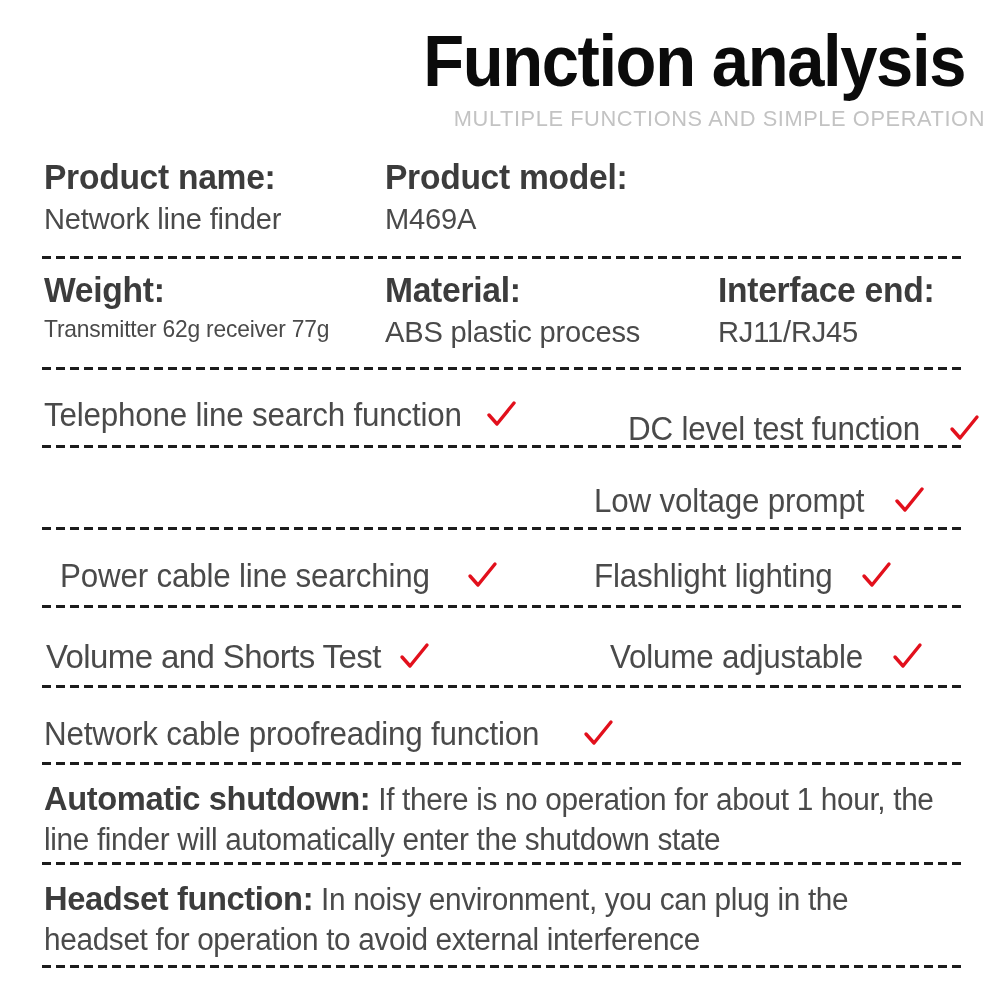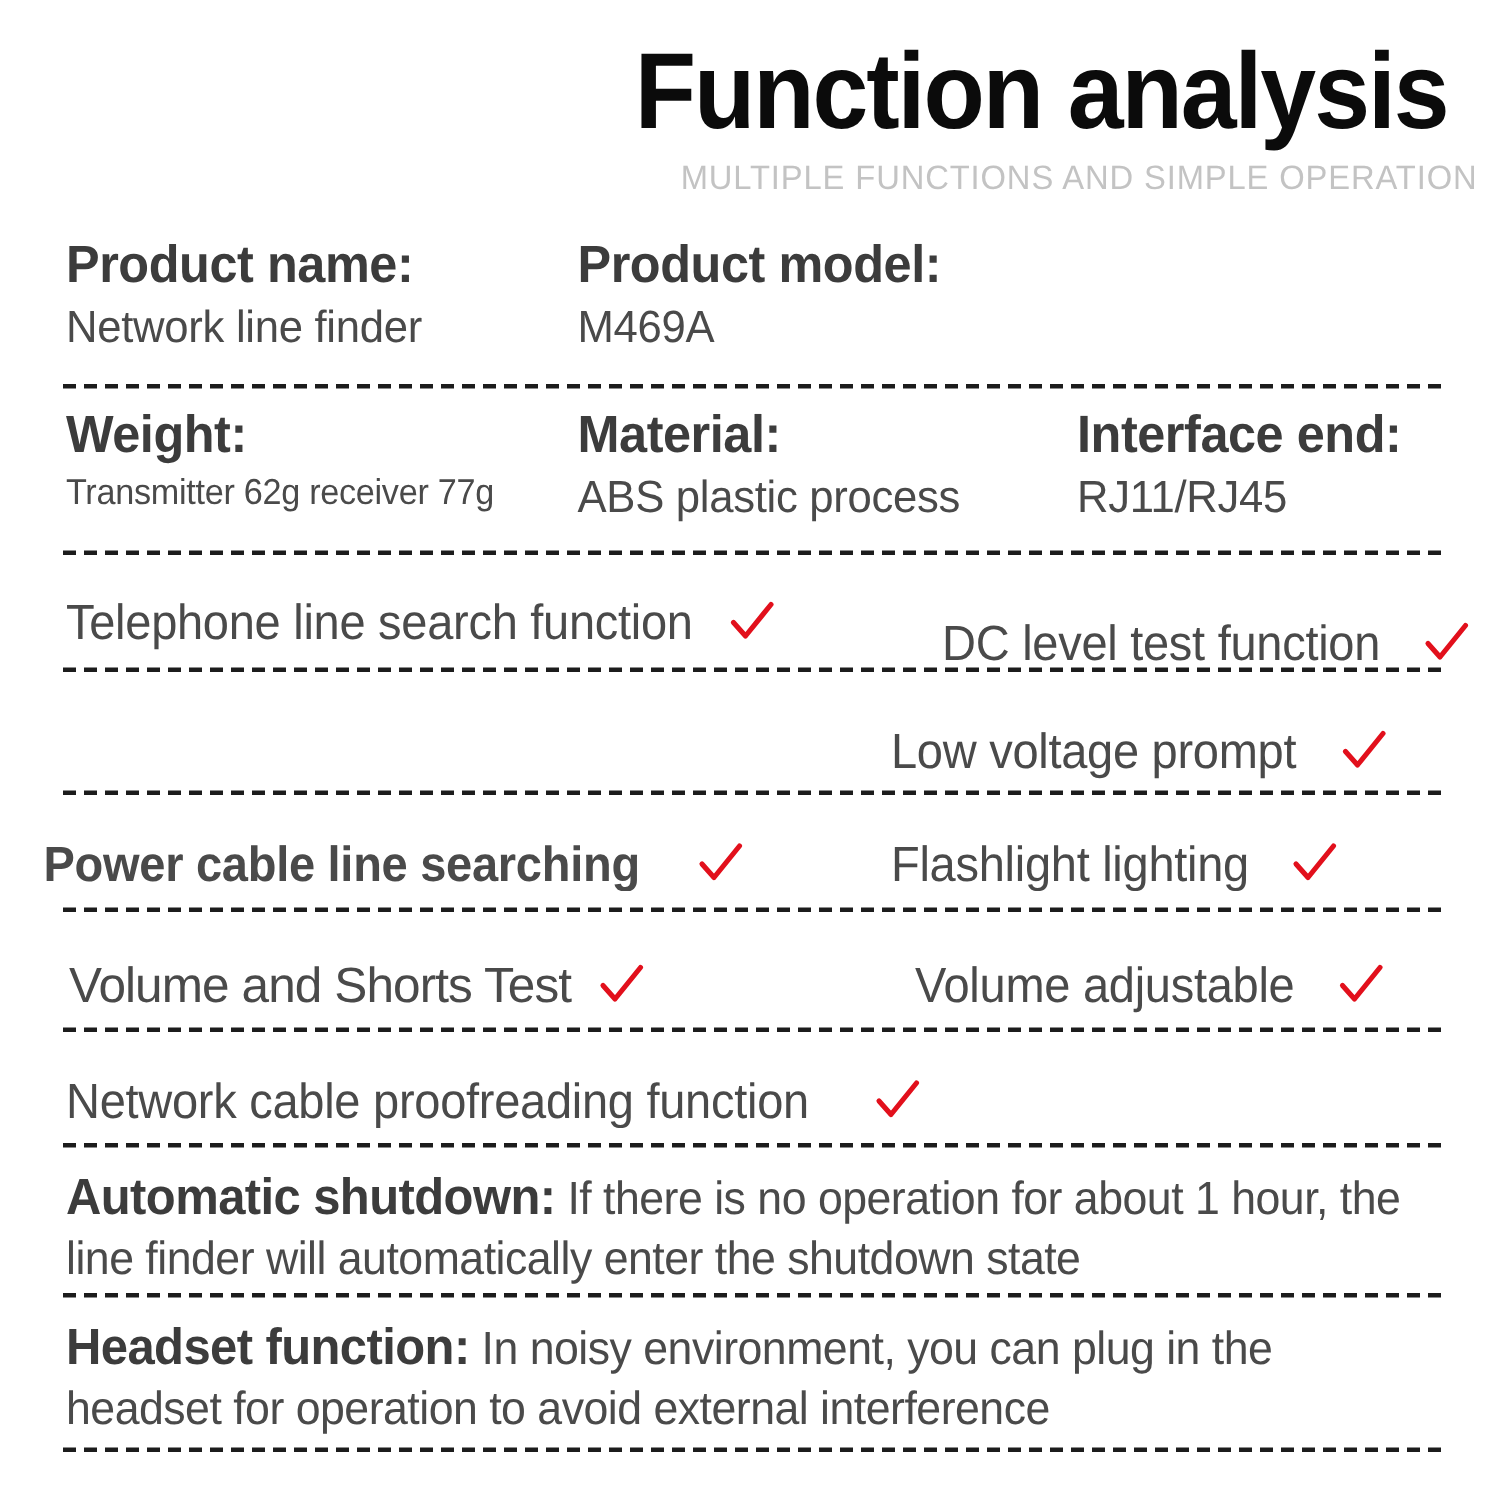--- a/index.html
+++ b/index.html
@@ -237,21 +237,21 @@
         <span class="feat-text">Low voltage prompt</span>
         <span class="check" style="margin-left:14px;">
           <svg width="34" height="34" viewBox="0 0 34 34" aria-hidden="true">
             <path d="M5 17 L13 26 L30 5" fill="none" stroke="#e2101c" stroke-width="3.4" stroke-linecap="round" stroke-linejoin="round"></path>
           </svg>
         </span>
       </div>
     </div>
 
     <div class="feat-row">
-      <div class="feat-item" style="left:29px; top:6px;font-weight:bold;">
+      <div class="feat-item" style="left:60px; top:6px;">
         <span class="feat-text">Power cable line searching</span>
         <span class="check" style="margin-left:16px;">
           <svg width="34" height="34" viewBox="0 0 34 34" aria-hidden="true">
             <path d="M5 17 L13 26 L30 5" fill="none" stroke="#e2101c" stroke-width="3.4" stroke-linecap="round" stroke-linejoin="round"></path>
           </svg>
         </span>
       </div>
       <div class="feat-item" style="left:594px; top:6px;">
         <span class="feat-text">Flashlight lighting</span>
         <span class="check" style="margin-left:14px;">

